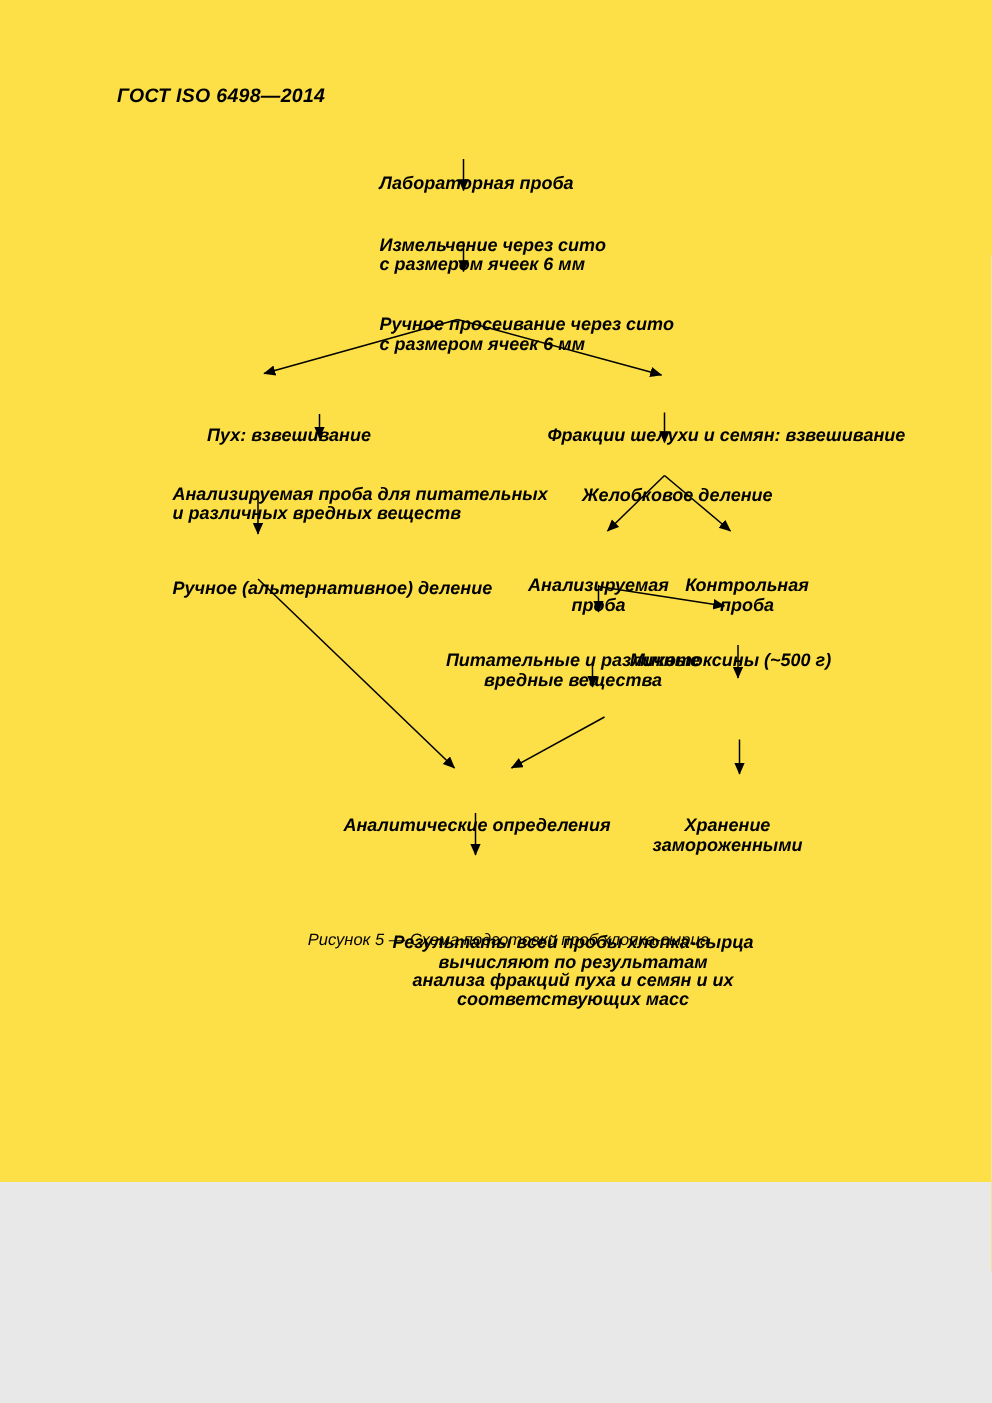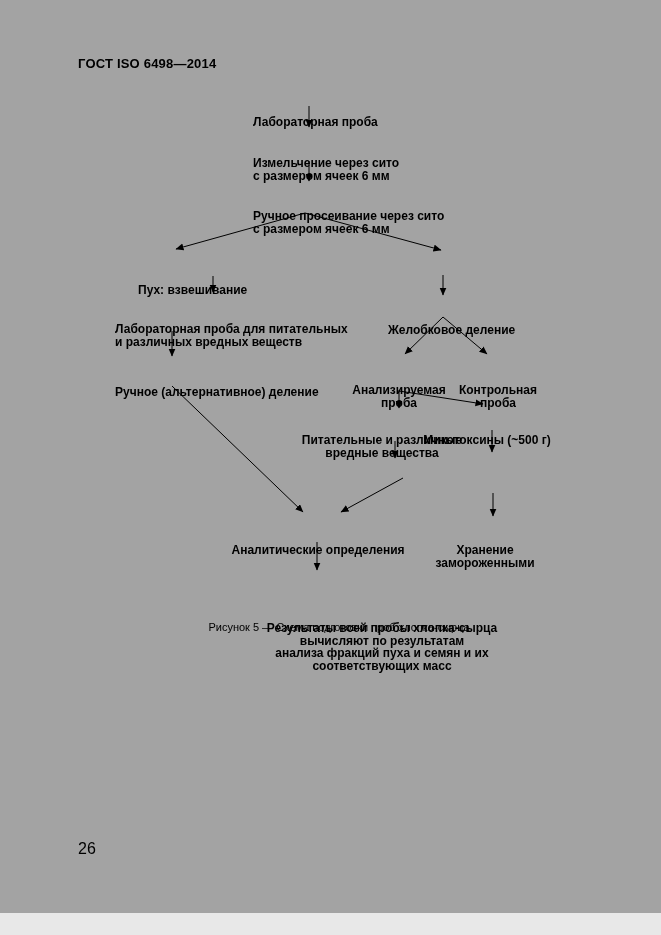--- a/index.html
+++ b/index.html
@@ -3,26 +3,27 @@
 <meta charset="utf-8">
 <style>
   html, body {
     margin: 0;
     padding: 0;
     background: #e8e8e8;
   }
   .page {
     position: relative;
     width: 661px;
-    height: 913px;
+    height: 788px;
     margin: 0 auto;
-    background: #a3a3a3;
+    background: #fde047;
     font-family: "Liberation Sans", sans-serif;
     color: #000000;
     overflow: hidden;
+    font-style: italic;
   }
   .doc-header {
     position: absolute;
     left: 78px;
     top: 56px;
     font-size: 13px;
     font-weight: bold;
     letter-spacing: 0.2px;
   }
   .page-number {
@@ -95,21 +96,22 @@
     <line x1="493" y1="493" x2="493" y2="516" marker-end="url(#arrowhead)"></line>
     <line x1="317" y1="542" x2="317" y2="570" marker-end="url(#arrowhead)"></line>
   </svg>
 
   <div class="flow-node" style="left:253px; top:91px;">Лабораторная проба</div>
   <div class="flow-node" style="left:253px; top:132px;">Измельчение через сито
 с размером ячеек 6 мм</div>
   <div class="flow-node" style="left:253px; top:185px;">Ручное просеивание через сито
 с размером ячеек 6 мм</div>
   <div class="flow-node" style="left:138px; top:259px;">Пух: взвешивание</div>
-  <div class="flow-node" style="left:115px; top:298px;">Лабораторная проба для питательных
+  <div class="flow-node" style="left:365px; top:259px;">Фракции шелухи и семян: взвешивание</div>
+  <div class="flow-node" style="left:115px; top:298px;">Анализируемая проба для питательных
 и различных вредных веществ</div>
   <div class="flow-node" style="left:388px; top:299px;text-align:center;">Желобковое деление</div>
   <div class="flow-node" style="left:115px; top:361px;">Ручное (альтернативное) деление</div>
   <div class="flow-node centered" style="left:399px; top:359px;">Анализируемая
 проба</div>
   <div class="flow-node centered" style="left:498px; top:359px;">Контрольная
 проба</div>
   <div class="flow-node centered" style="left:382px; top:409px;">Питательные и различные
 вредные вещества</div>
   <div class="flow-node centered" style="left:487px; top:409px;">Микотоксины (~500 г)</div>

